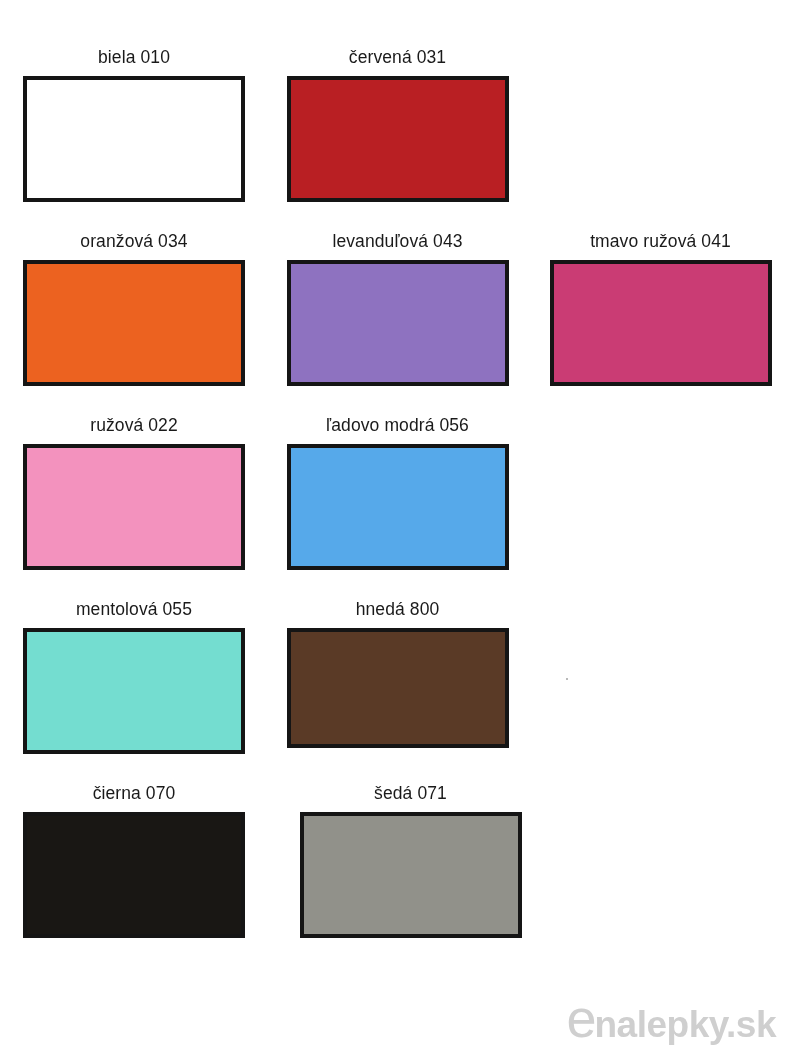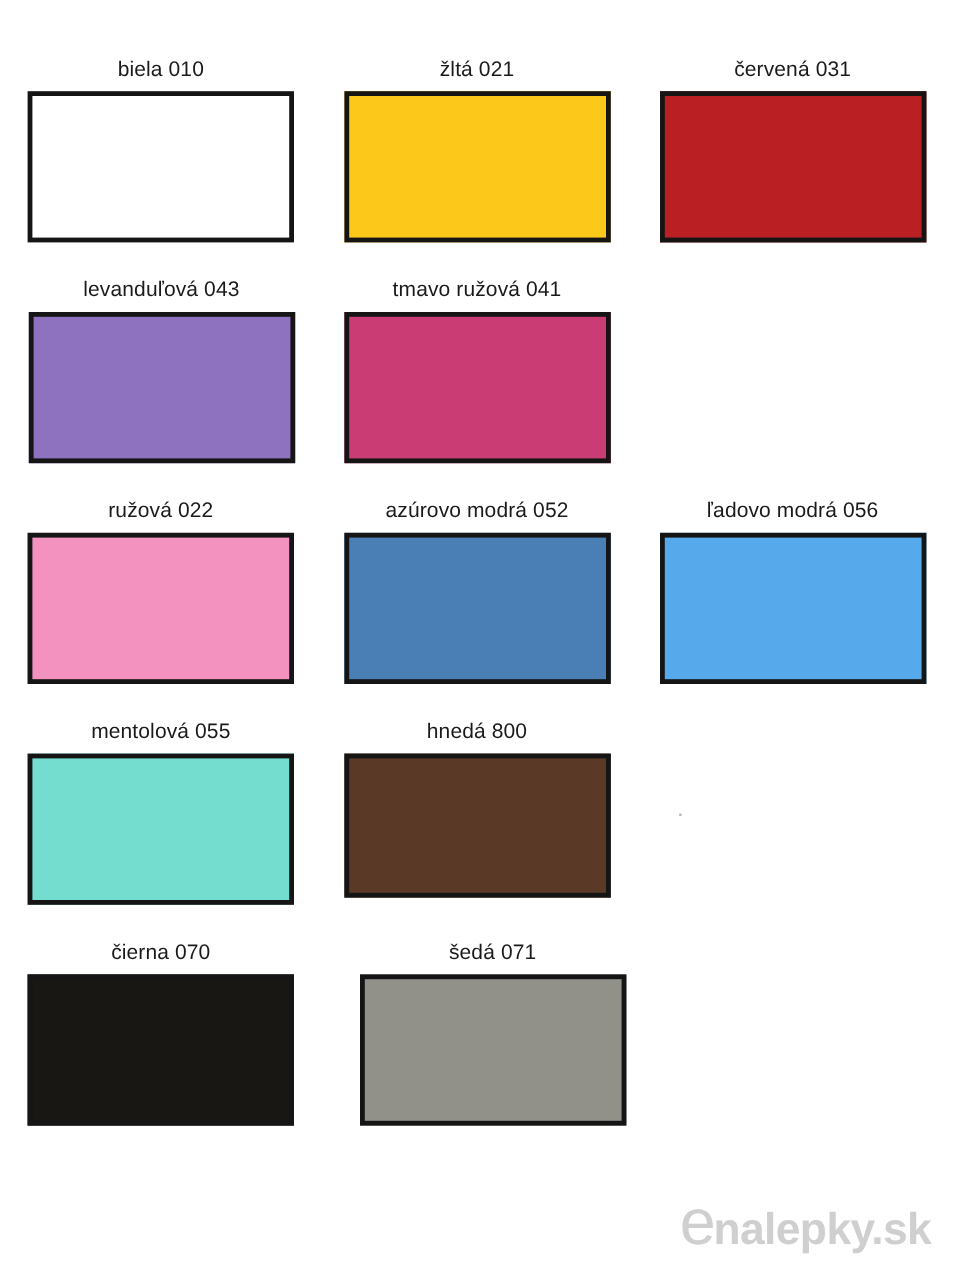--- a/index.html
+++ b/index.html
@@ -125,47 +125,43 @@
 <body>
 
 <div id="swatch-sheet">
 
   <div class="swatch-grid">
       <div class="swatch-row row-0">
         <div class="swatch-cell col-0">
           <div class="swatch-label">biela 010</div>
           <div class="swatch-chip" style="background: rgb(255, 255, 255);"></div>
         </div>
-        <div class="swatch-cell col-1">
-          <div class="swatch-label">žltá 021</div>
-          <div class="swatch-chip" style="background: rgb(252, 200, 26);"></div>
-        </div>
         <div class="swatch-cell col-2">
           <div class="swatch-label">červená 031</div>
           <div class="swatch-chip" style="background: rgb(185, 31, 35);"></div>
         </div>
       </div>
       <div class="swatch-row row-1">
+        <div class="swatch-cell col-0">
+          <div class="swatch-label">oranžová 034</div>
+          <div class="swatch-chip" style="background: rgb(236, 98, 32);"></div>
+        </div>
         <div class="swatch-cell col-1">
           <div class="swatch-label">levanduľová 043</div>
           <div class="swatch-chip" style="background: rgb(142, 114, 192);"></div>
         </div>
         <div class="swatch-cell col-2">
           <div class="swatch-label">tmavo ružová 041</div>
           <div class="swatch-chip" style="background: rgb(202, 60, 116);"></div>
         </div>
       </div>
       <div class="swatch-row row-2">
         <div class="swatch-cell col-0">
           <div class="swatch-label">ružová 022</div>
           <div class="swatch-chip" style="background: rgb(243, 146, 190);"></div>
-        </div>
-        <div class="swatch-cell col-1">
-          <div class="swatch-label">azúrovo modrá 052</div>
-          <div class="swatch-chip" style="background: rgb(74, 127, 181);"></div>
         </div>
         <div class="swatch-cell col-2">
           <div class="swatch-label">ľadovo modrá 056</div>
           <div class="swatch-chip" style="background: rgb(86, 169, 234);"></div>
         </div>
       </div>
       <div class="swatch-row row-3">
         <div class="swatch-cell col-0">
           <div class="swatch-label">mentolová 055</div>
           <div class="swatch-chip" style="background: rgb(116, 221, 208);"></div>

